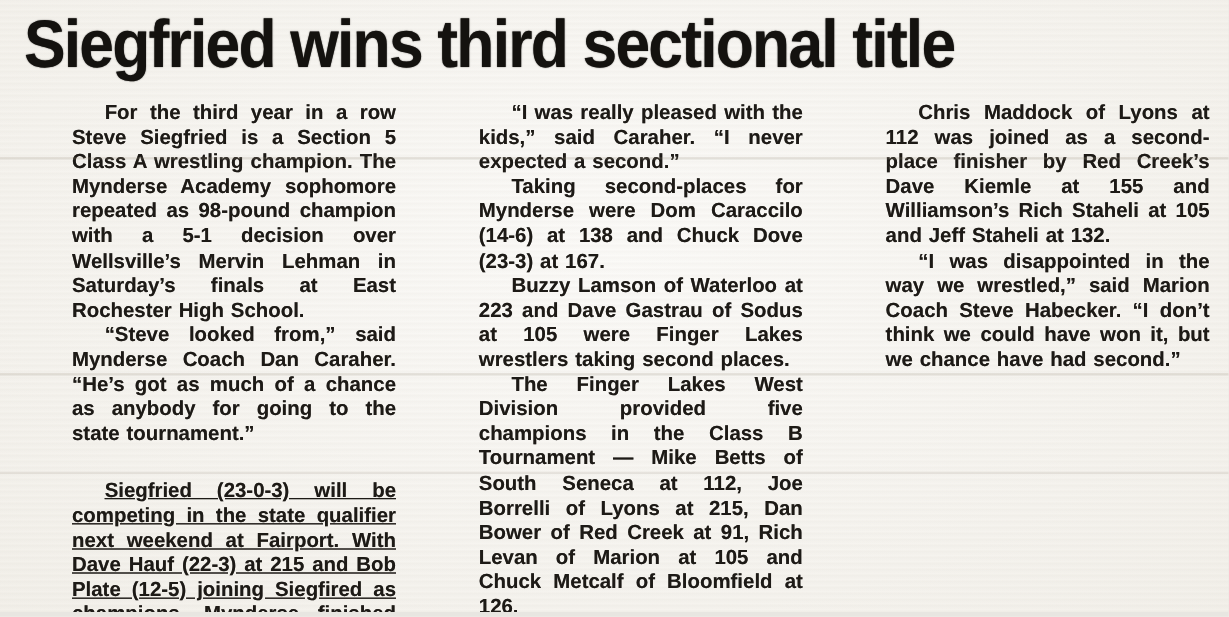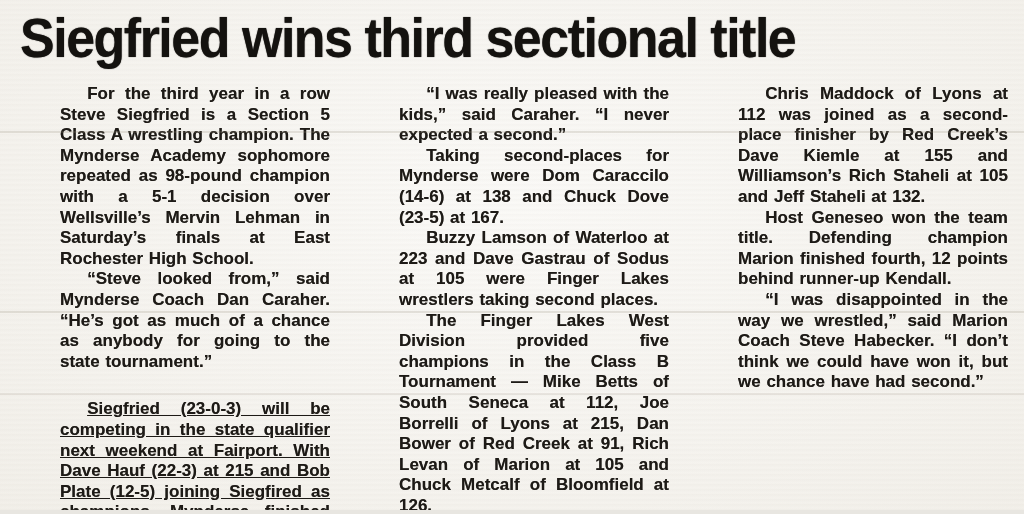--- a/index.html
+++ b/index.html
@@ -86,29 +86,28 @@
   <div class="columns">
 
     <div class="col">
       <p>For the third year in a row Steve Siegfried is a Section 5 Class A wrestling champion. The Mynderse Academy sophomore repeated as 98-pound champion with a 5-1 decision over Wellsville’s Mervin Lehman in Saturday’s finals at East Rochester High School.</p>
       <p>“Steve looked from,” said Mynderse Coach Dan Caraher. “He’s got as much of a chance as anybody for going to the state tournament.”</p>
       <p class="gap-before">Siegfried (23-0-3) will be competing in the state qualifier next weekend at Fairport. With Dave Hauf (22-3) at 215 and Bob Plate (12-5) joining Siegfired as champions, Mynderse finished second to East Rochester in the team scoring.</p>
     </div>
 
     <div class="col">
       <p>“I was really pleased with the kids,” said Caraher. “I never expected a second.”</p>
-      <p>Taking second-places for Mynderse were Dom Caraccilo (14-6) at 138 and Chuck Dove (23-5) at 167.</p>
+      <p>Taking second-places for Mynderse were Dom Caraccilo (14-6) at 138 and Chuck Dove (23-3) at 167.</p>
       <p>Buzzy Lamson of Waterloo at 223 and Dave Gastrau of Sodus at 105 were Finger Lakes wrestlers taking second places.</p>
       <p>The Finger Lakes West Division provided five champions in the Class B Tournament — Mike Betts of South Seneca at 112, Joe Borrelli of Lyons at 215, Dan Bower of Red Creek at 91, Rich Levan of Marion at 105 and Chuck Metcalf of Bloomfield at 126.</p>
       <p>Metcalf (27-2) became Bloomfield’s first-ever sectional champion.</p>
     </div>
 
     <div class="col">
       <p>Chris Maddock of Lyons at 112 was joined as a second-place finisher by Red Creek’s Dave Kiemle at 155 and Williamson’s Rich Staheli at 105 and Jeff Staheli at 132.</p>
-      <p>Host Geneseo won the team title. Defending champion Marion finished fourth, 12 points behind runner-up Kendall.</p>
       <p>“I was disappointed in the way we wrestled,” said Marion Coach Steve Habecker. “I don’t think we could have won it, but we chance have had second.”</p>
     </div>
 
   </div>
 
   <div class="streak streak-1"></div>
   <div class="streak streak-2"></div>
   <div class="streak streak-3"></div>
 
 </div>

